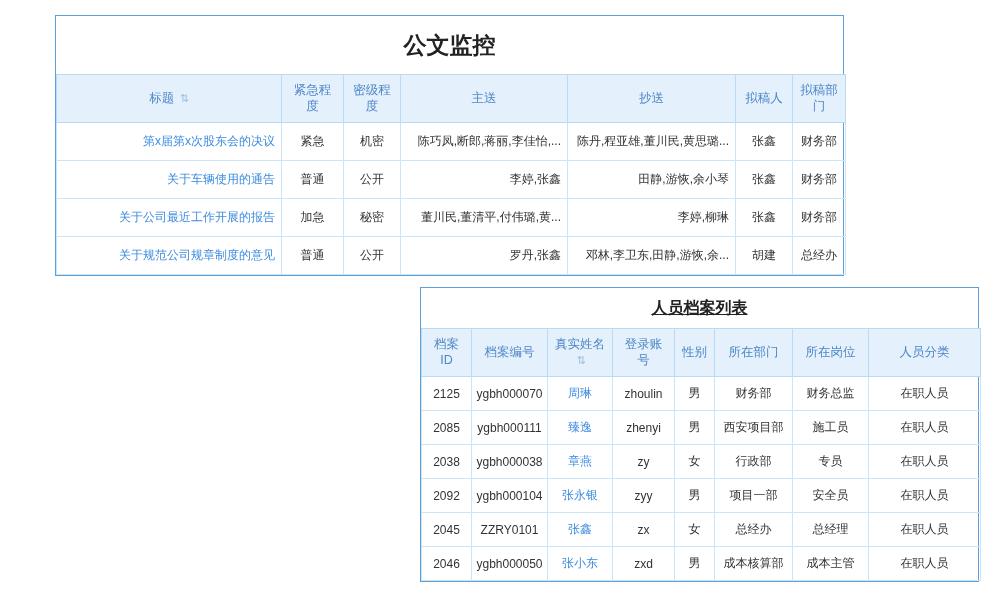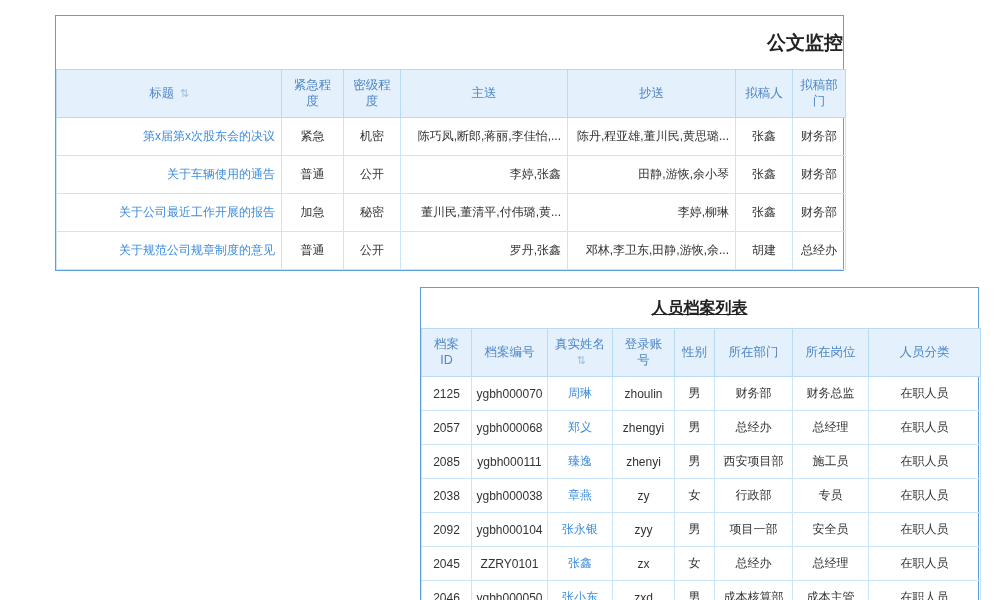--- a/index.html
+++ b/index.html
@@ -5,21 +5,21 @@
   * { box-sizing: border-box; }
   html, body { margin: 0; padding: 0; background: #ffffff; }
   body { font-family: "Liberation Sans", "DejaVu Sans", sans-serif; }
   .canvas { position: relative; width: 1000px; height: 600px; background: #ffffff; overflow: hidden; }
 
   .card { position: absolute; background: #ffffff; border: 1px solid #5E9FD8; }
   .doc-card { left: 55px; top: 15px; width: 789px; }
   .personnel-card { left: 420px; top: 287px; width: 559px; }
 
   .card-title { margin: 0; text-align: center; font-weight: bold; color: #222222; }
-  .doc-card .card-title { font-size: 19px; padding: 14px 0 13px 0; text-align: right; }
+  .doc-card .card-title { font-size: 23px; padding: 14px 0 13px 0; }
   .personnel-card .card-title { font-size: 16px; padding: 10px 0 9px 0; text-decoration: underline; }
 
   table.grid { width: 100%; border-collapse: collapse; table-layout: fixed; }
   .grid th {
     background: #E4F1FC; color: #4E86C6; font-weight: normal;
     border: 1px solid #B9DAF3; padding: 8px 6px; font-size: 12.5px;
     text-align: center; vertical-align: middle; line-height: 1.25;
   }
   .grid td {
     border: 1px solid #CBE5F8; color: #333333; font-size: 12px;
@@ -136,30 +136,20 @@
           <td>2125</td>
           <td>ygbh000070</td>
           <td><a class="link">周琳</a></td>
           <td>zhoulin</td>
           <td>男</td>
           <td>财务部</td>
           <td>财务总监</td>
           <td>在职人员</td>
         </tr>
         <tr>
-          <td>2057</td>
-          <td>ygbh000068</td>
-          <td><a class="link">郑义</a></td>
-          <td>zhengyi</td>
-          <td>男</td>
-          <td>总经办</td>
-          <td>总经理</td>
-          <td>在职人员</td>
-        </tr>
-        <tr>
           <td>2085</td>
           <td>ygbh000111</td>
           <td><a class="link">臻逸</a></td>
           <td>zhenyi</td>
           <td>男</td>
           <td>西安项目部</td>
           <td>施工员</td>
           <td>在职人员</td>
         </tr>
         <tr>

